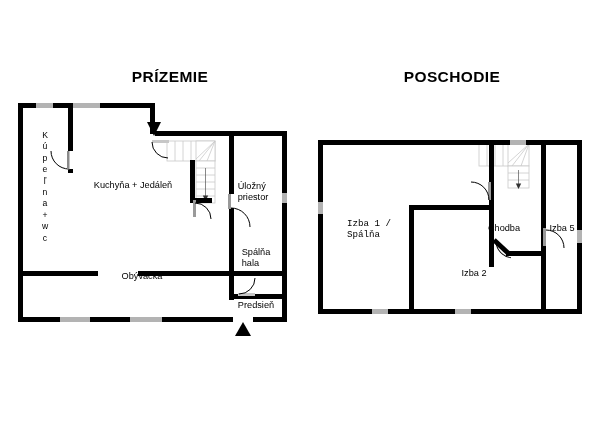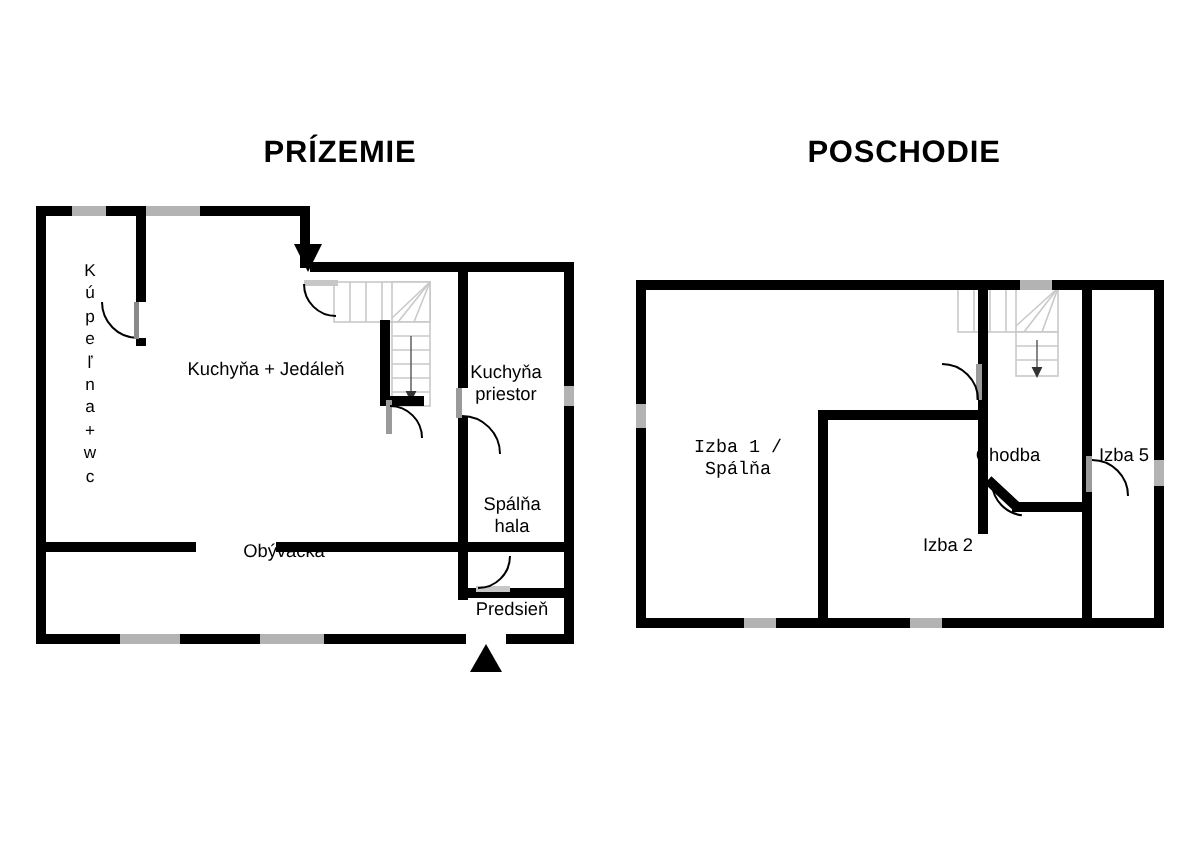--- a/index.html
+++ b/index.html
@@ -37,21 +37,20 @@
   }
   #title-ground { left: 170px; top: 68px; }
   #title-upper  { left: 452px; top: 68px; }
 
   .room-label {
     position: absolute;
     font-family: "Liberation Sans", sans-serif;
     font-size: 9.2px;
     line-height: 11px;
     color: #000000;
-    text-align: center;
     white-space: pre-line;
     transform: translate(-50%, -50%);
   }
 
   .room-label-vertical {
     position: absolute;
     font-family: "Liberation Sans", sans-serif;
     font-size: 8.6px;
     line-height: 11.4px;
     color: #000000;
@@ -283,21 +282,21 @@
 e
 ľ
 n
 a
 +
 w
 c</div>
 
 <div class="room-label" style="left:133px; top:185px;">Kuchyňa + Jedáleň</div>
 
-<div class="room-label" style="left:253px; top:192px;">Kuchyňa
+<div class="room-label" style="left:253px; top:192px;">Úložný
 priestor</div>
 
 <div class="room-label" style="left:124px; top:276px;padding-left:36px;">Obývačka</div>
 
 <div class="room-label" style="left:256px; top:258px;">Spálňa
 hala</div>
 
 <div class="room-label" style="left:256px; top:305px;">Predsieň</div>
 
 <div class="room-label" style="left:369px; top:229px;font-family:Liberation Mono, monospace;">Izba 1 /

